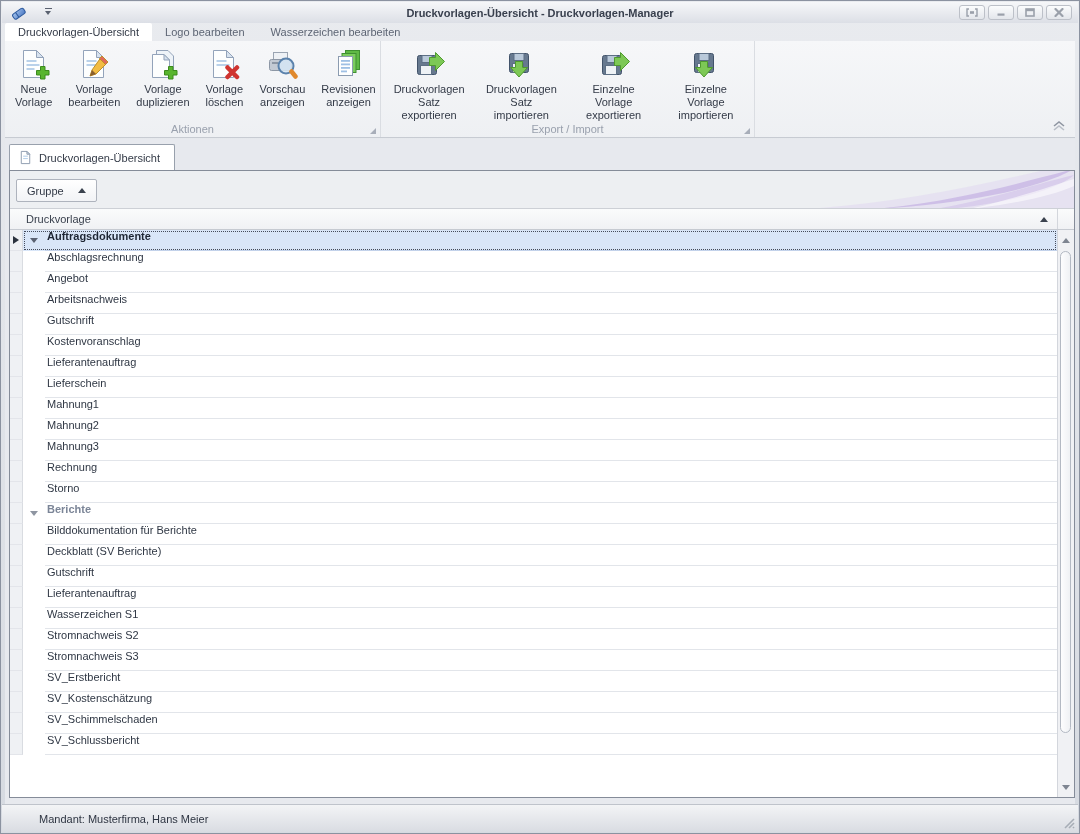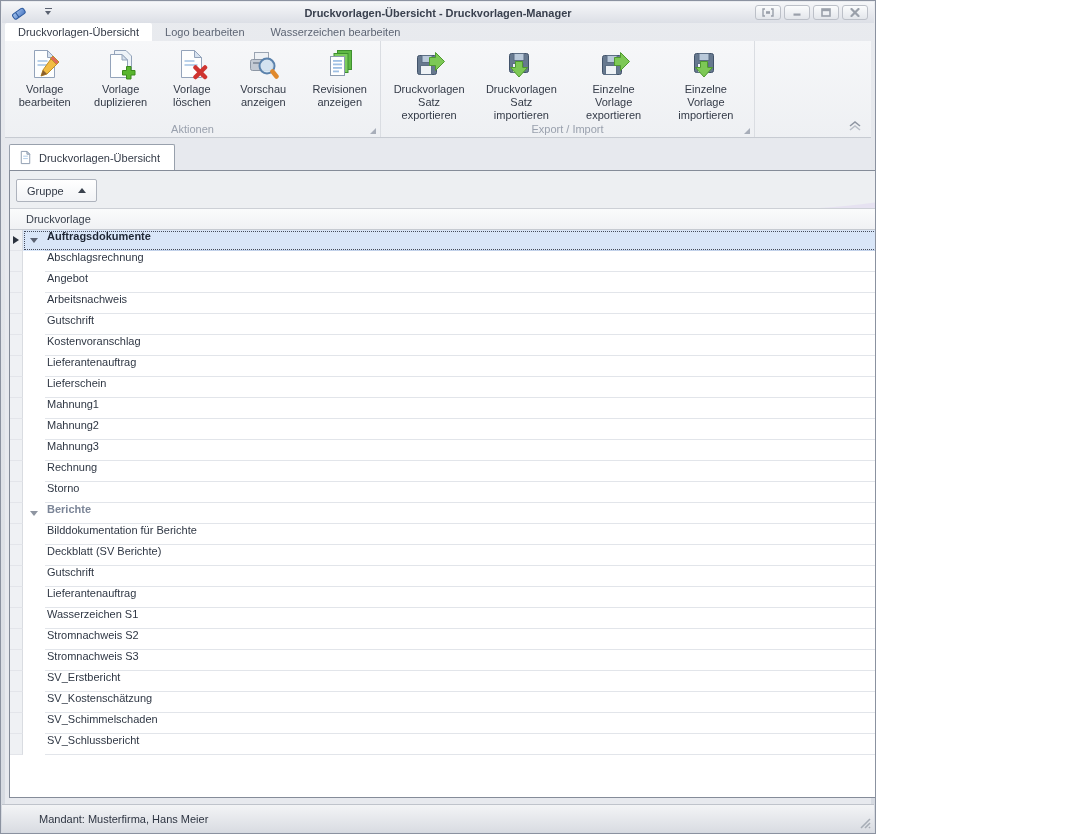--- a/index.html
+++ b/index.html
@@ -1,18 +1,18 @@
 <!DOCTYPE html>
 <html><head>
 <meta charset="utf-8">
 <style>
   * { margin:0; padding:0; box-sizing:border-box; }
   html,body { width:1080px; height:834px; font-family:"Liberation Sans", sans-serif; }
   .window {
-    position:relative; width:876px; height:834px;
+    position:relative; width:1080px; height:834px;
     border:1px solid #8b92a0;
     background:linear-gradient(#e9ebef,#d6dae1);
     overflow:hidden; font-size:11px; color:#2f3744;
   }
   
   .titlebar {
     position:absolute; top:1px; left:1px; right:1px; height:21px;
     background:linear-gradient(#f6f7f9,#dcdfe6);
     display:flex; align-items:center;
   }
@@ -202,20 +202,33 @@
       <div class="rtab">
     <span class="rtab-label">Wasserzeichen bearbeiten</span>
   </div>
     </div>
 
   <div class="ribbon-body" id="ribbon-groups">
     <div class="rgroup rgroup-aktionen">
     <div class="rg-buttons">
           <div class="rbtn">
     <span class="rb-icon">
+              <svg id="icon-document-add" viewBox="0 0 32 32">
+    <path d="M5.5 2.5 H18.5 L25.5 9.5 V29.5 H5.5 Z" fill="#fdfefe" stroke="#93a3ba"></path>
+    <path d="M18.5 2.5 L25.5 9.5 H18.5 Z" fill="#d7e2ef" stroke="#93a3ba"></path>
+    <rect x="8.5" y="12" width="10" height="2" fill="#b9d1ea"></rect>
+                <rect x="8.5" y="16" width="13" height="2" fill="#b9d1ea"></rect>
+                <rect x="8.5" y="20" width="8" height="2" fill="#b9d1ea"></rect>
+    <path d="M22.5 18.5 h4.5 v4 h4 v4.5 h-4 v4 h-4.5 v-4 h-4 v-4.5 h4 z" fill="#59b52e" stroke="#3c8a1d"></path>
+  </svg>
+            </span>
+    <span class="rb-label">Neue Vorlage</span>
+  </div>
+          <div class="rbtn">
+    <span class="rb-icon">
               <svg id="icon-document-edit" viewBox="0 0 32 32">
     <path d="M5.5 2.5 H18.5 L25.5 9.5 V29.5 H5.5 Z" fill="#fdfefe" stroke="#93a3ba"></path>
     <path d="M18.5 2.5 L25.5 9.5 H18.5 Z" fill="#d7e2ef" stroke="#93a3ba"></path>
     <rect x="8.5" y="12" width="10" height="2" fill="#b9d1ea"></rect>
                 <rect x="8.5" y="16" width="13" height="2" fill="#b9d1ea"></rect>
     <polygon points="24,8 30,14 18,26 12,28 14,22" fill="#f2bc43" stroke="#bf8f28"></polygon>
     <polygon points="14,22 18,26 12,28" fill="#8a5f2e"></polygon>
     <polygon points="24,8 30,14 27.5,16.5 21.5,10.5" fill="#e06a5a" stroke="#bf8f28"></polygon>
   </svg>
             </span>

